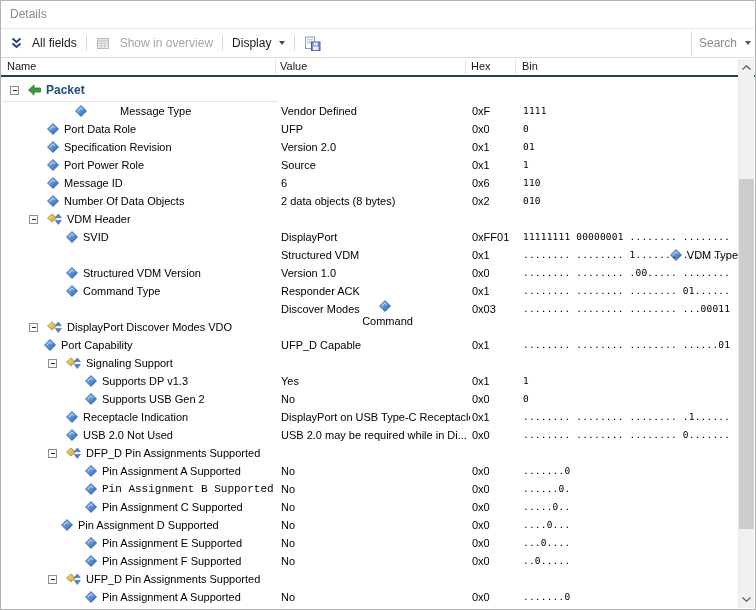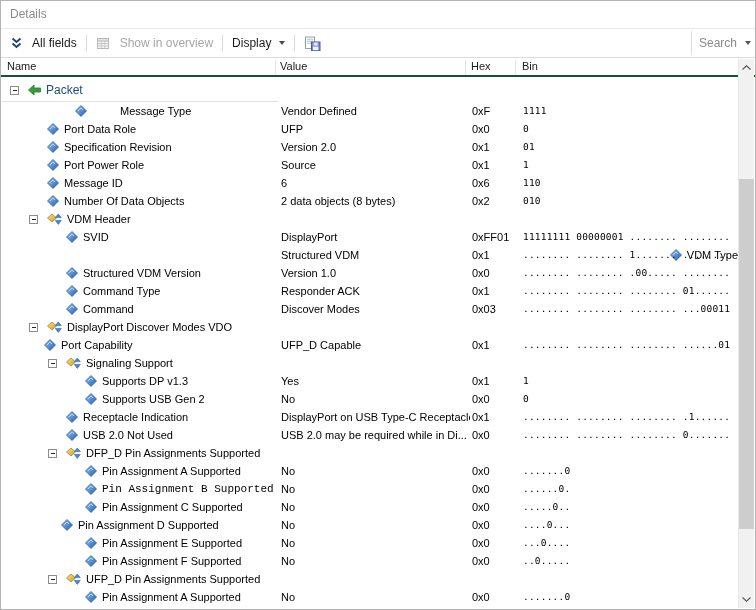--- a/index.html
+++ b/index.html
@@ -40,21 +40,21 @@
               color:#000; white-space:nowrap; }
   .root-row { height:24px; line-height:24px; }
   .root-row::after { content:""; position:absolute; left:0; bottom:0; width:276px; height:1px; background:#e3e3e3; }
   .cell-name { display:flex; align-items:center; height:100%; }
   .expander { width:9px; height:9px; border:1px solid #8c8c8c; background:#fff;
               position:relative; flex:none; margin-right:9px; }
   .expander::after { content:""; position:absolute; left:1.5px; top:3px; width:4px; height:1px; background:#222; }
   .exp-spacer { width:18px; flex:none; }
   .row-icon { flex:none; margin-right:5px; display:flex; align-items:center; }
   .row-label { }
-  .root-row .row-label { font-weight:normal; font-size:12px; color:#1f4e79; }
+  .root-row .row-label { font-weight:bold; font-size:12px; color:#1f4e79; }
   .cell-val { position:absolute; left:279px; top:0; width:189px; overflow:hidden; }
   .cell-hex { position:absolute; left:470px; top:0; }
   .cell-bin { position:absolute; left:521px; top:0; font-family:"DejaVu Sans Mono",monospace;
               font-size:9.5px; letter-spacing:0.2px; }
 
   
   .scrollbar { position:absolute; top:58px; right:1px; bottom:1px; width:16px;
                background:#f1f1f1; border-left:1px solid #e8e8e8; }
   .sb-btn { position:absolute; left:0; width:15px; height:17px; display:flex;
             align-items:center; justify-content:center; }
@@ -310,21 +310,21 @@
               <polyline points="3,6 6,3 8,5" fill="none" stroke="#cfe4f8" stroke-width="1" opacity="0.8"></polyline>
             </svg>
           </span>
           <span class="row-label">Command Type</span>
         </div>
         <span class="cell-val">Responder ACK</span>
         <span class="cell-hex">0x1</span>
         <span class="cell-bin">........ ........ ........ 01......</span>
       </div>
       <div class="tree-row">
-        <div class="cell-name" style="padding-left: 46px;">
+        <div class="cell-name" style="padding-left: 35px; flex-direction: column;">
           <span class="exp-spacer"></span>
           <span class="row-icon">
             <svg width="12" height="12" viewBox="0 0 12 12">
               <polygon points="6,0.5 11.5,6 6,11.5 0.5,6" fill="url(#gdia)" stroke="#2a5da8" stroke-width="0.8"></polygon>
               <polyline points="3,6 6,3 8,5" fill="none" stroke="#cfe4f8" stroke-width="1" opacity="0.8"></polyline>
             </svg>
           </span>
           <span class="row-label">Command</span>
         </div>
         <span class="cell-val">Discover Modes</span>

